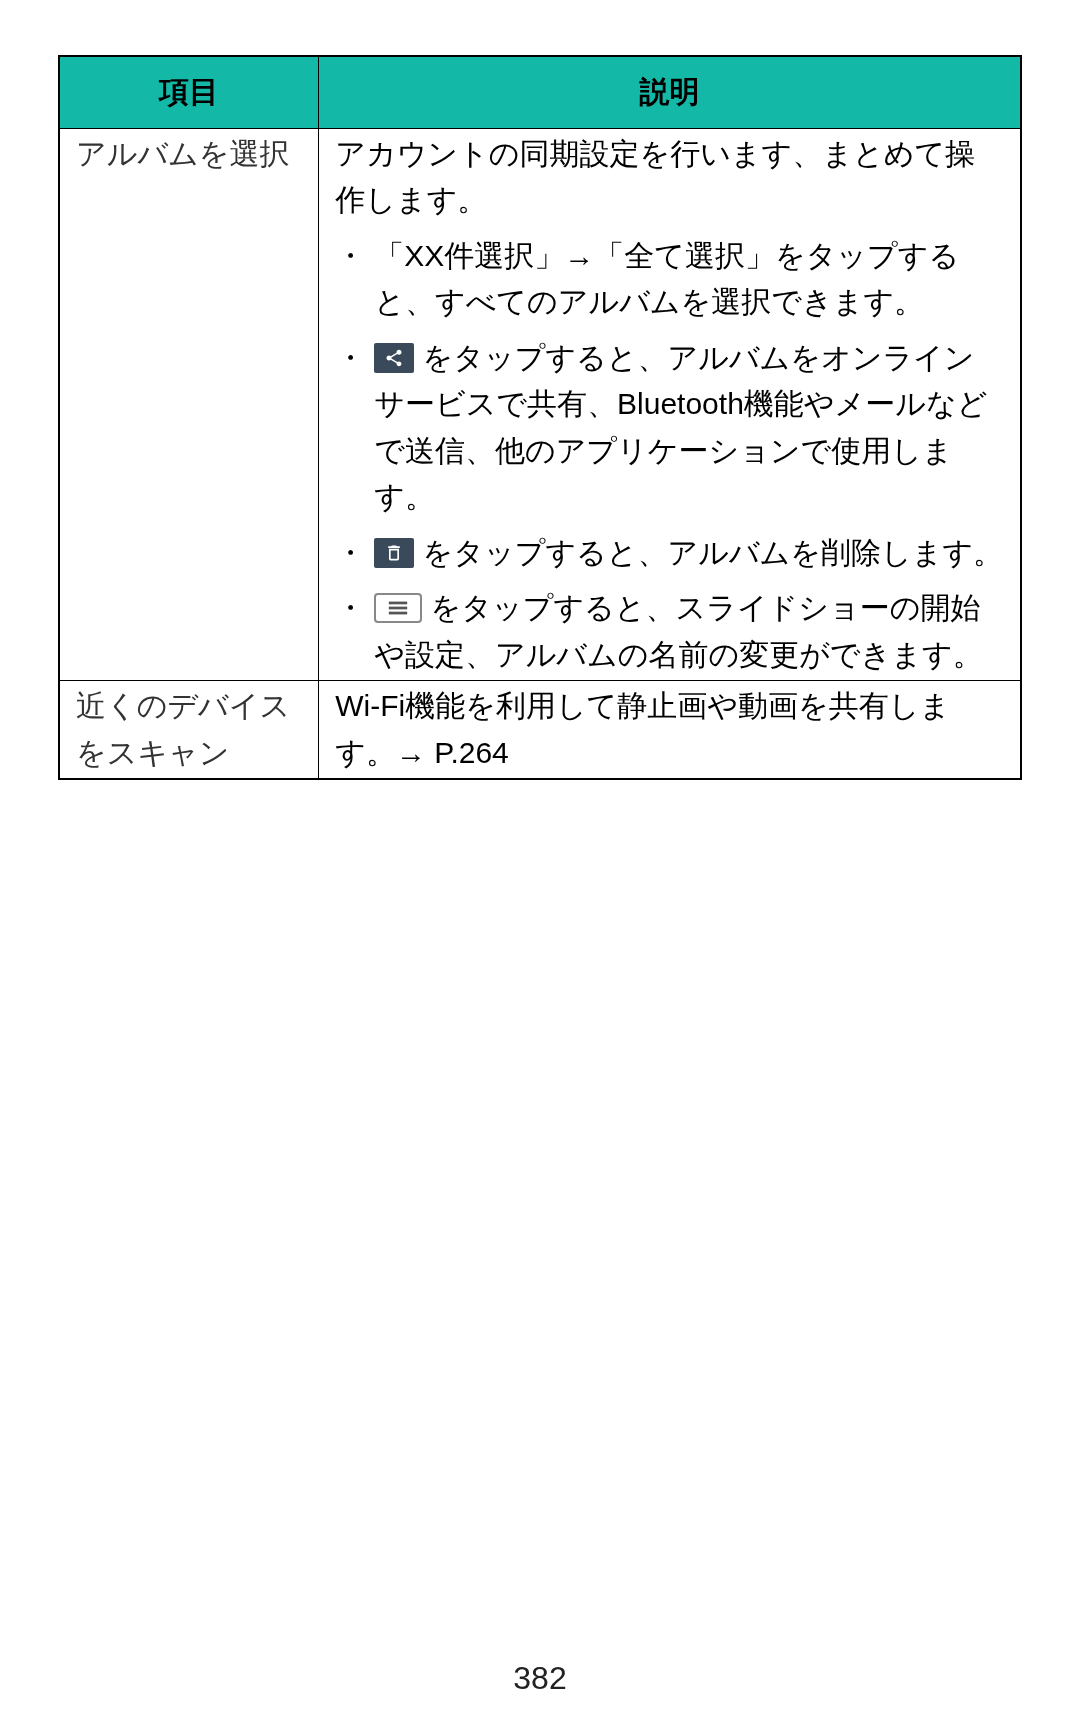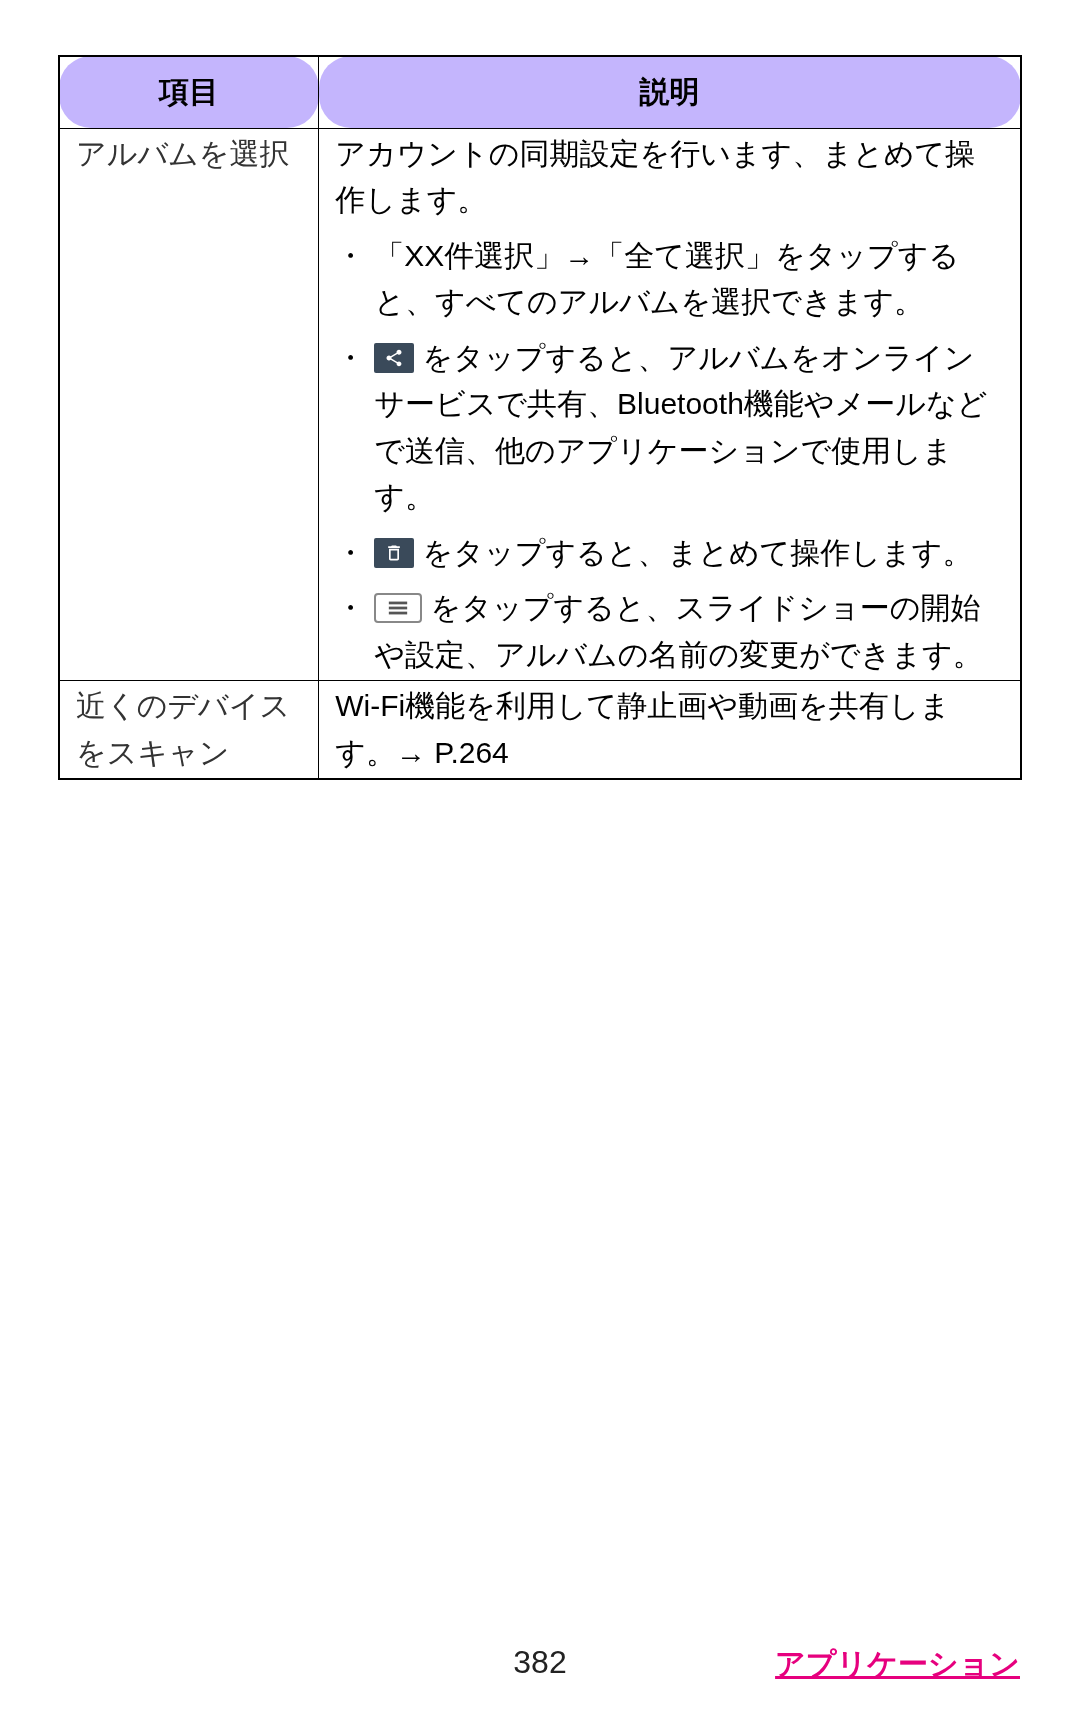--- a/index.html
+++ b/index.html
@@ -22,25 +22,24 @@
       table-layout: fixed;
     }
     .table th, .table td {
       border: 1.5px solid #000;
       padding: 2px 16px;
       font-size: 30px;
       line-height: 1.55;
       vertical-align: top;
     }
     .table th {
-      background: #c4b5fd;
+      background: #14b8a6;
       font-weight: bold;
       text-align: center;
       padding: 12px 16px;
-      border-radius: 32px;
     }
     .col-item {
       width: 27%;
     }
     .col-desc {
       width: 73%;
     }
     .cell-term {
       color: #333;
     }
@@ -82,21 +81,21 @@
       height: 20px;
       fill: #fff;
     }
     .icon-badge.outline svg {
       fill: #555;
       width: 22px;
       height: 16px;
     }
     .footer {
       position: absolute;
-      bottom: 52px;
+      bottom: 36px;
       left: 0;
       right: 0;
       padding: 0 60px;
       display: flex;
       align-items: baseline;
       justify-content: center;
     }
     .page-num {
       font-size: 32px;
       color: #222;
@@ -138,21 +137,21 @@
               <svg viewBox="0 0 24 24">
                   <path d="M18 16.08c-.76 0-1.44.3-1.96.77L8.91 12.7c.05-.23.09-.46.09-.7s-.04-.47-.09-.7l7.05-4.11c.54.5 1.25.81 2.04.81 1.66 0 3-1.34 3-3s-1.34-3-3-3-3 1.34-3 3c0 .24.04.47.09.7L8.04 9.81C7.5 9.31 6.79 9 6 9c-1.66 0-3 1.34-3 3s1.34 3 3 3c.79 0 1.5-.31 2.04-.81l7.12 4.16c-.05.21-.08.43-.08.65 0 1.61 1.31 2.92 2.92 2.92s2.92-1.31 2.92-2.92-1.31-2.92-2.92-2.92z"></path>
                 </svg>
             </span><span> をタップすると、アルバムをオンラインサービスで共有、Bluetooth機能やメールなどで送信、他のアプリケーションで使用します。</span>
           </li>
           <li>
             <span class="icon-badge">
               <svg viewBox="0 0 24 24">
                   <path d="M6 19c0 1.1.9 2 2 2h8c1.1 0 2-.9 2-2V7H6v12zM8 9h8v10H8V9zm7.5-5l-1-1h-5l-1 1H5v2h14V4h-3.5z"></path>
                 </svg>
-            </span><span> をタップすると、まとめて操作します。</span>
+            </span><span> をタップすると、アルバムを削除します。</span>
           </li>
           <li>
             <span class="icon-badge outline">
               <svg viewBox="0 0 24 16">
                   <rect x="2" y="1" width="20" height="3"></rect>
                   <rect x="2" y="6.5" width="20" height="3"></rect>
                   <rect x="2" y="12" width="20" height="3"></rect>
                 </svg>
             </span><span> をタップすると、スライドショーの開始や設定、アルバムの名前の変更ができます。</span>
           </li>
@@ -161,14 +160,13 @@
     </tr>
     <tr>
       <td class="cell-term">近くのデバイスをスキャン</td>
       <td>Wi-Fi機能を利用して静止画や動画を共有します。→ P.264</td>
     </tr>
   </tbody>
 </table>
 
 <div class="footer">
   <span class="page-num">382</span>
-  <a class="section-link">アプリケーション</a>
 </div>
 
 </body></html>

